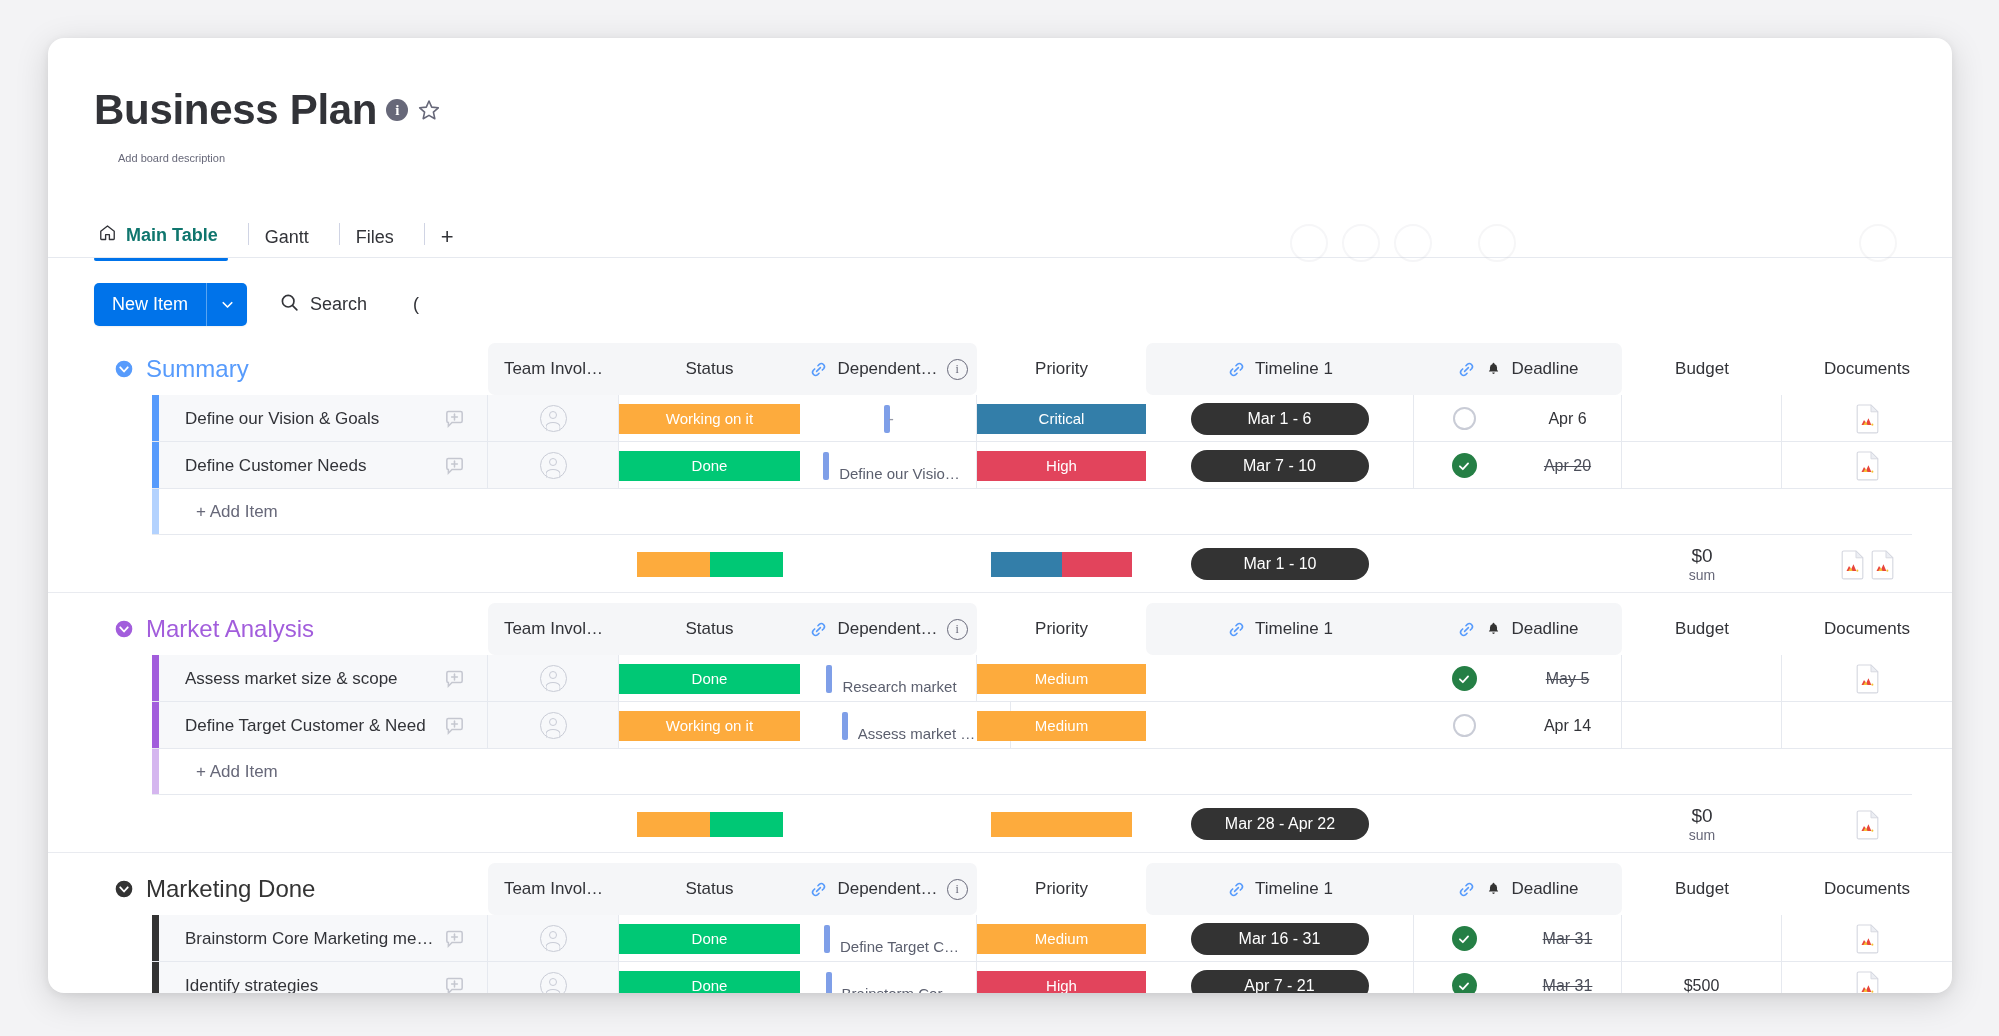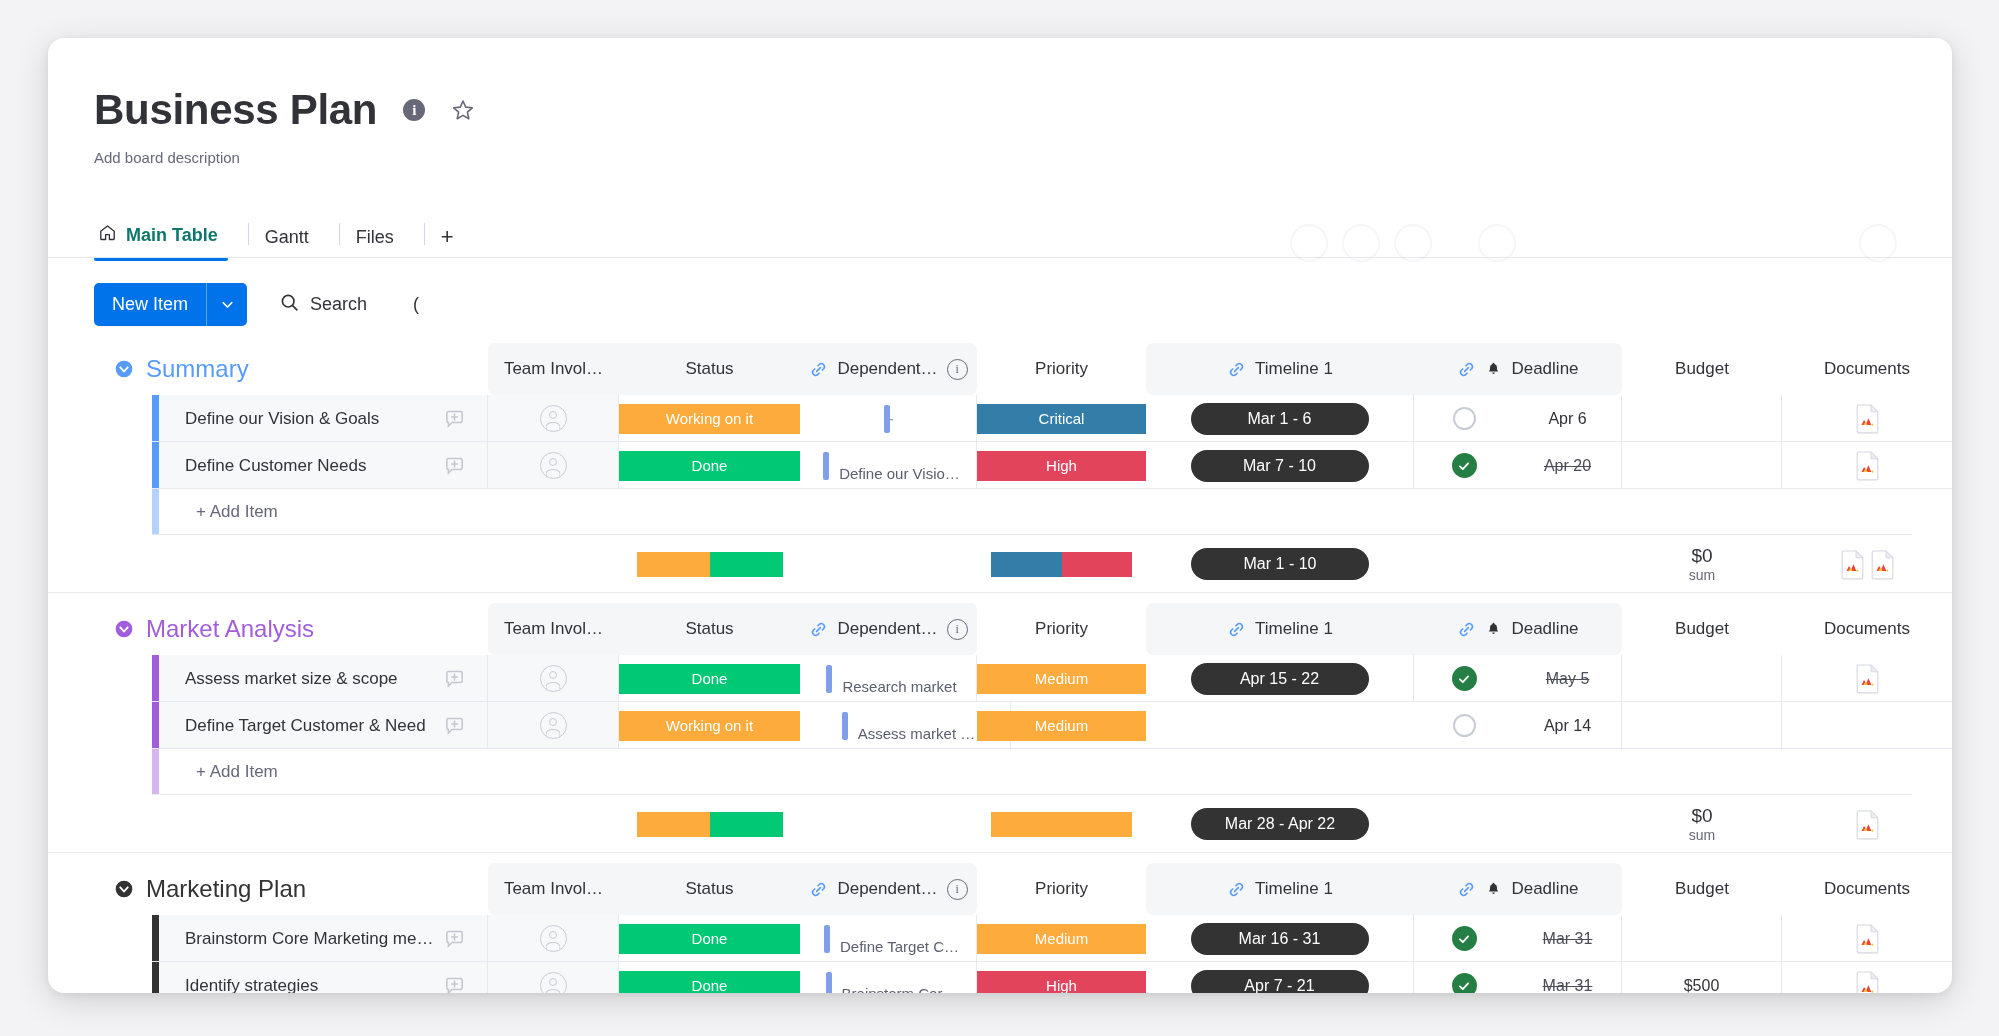--- a/index.html
+++ b/index.html
@@ -13,27 +13,27 @@
   .window{
     position:absolute;left:48px;top:38px;width:1904px;height:955px;
     background:#ffffff;border-radius:16px;
     box-shadow:0 8px 34px rgba(0,0,0,0.14), 0 2px 8px rgba(0,0,0,0.07);
     overflow:hidden;
   }
   .inner{position:absolute;left:0;top:0;width:1904px;height:955px;overflow:hidden;}
 
   
   .board-head{position:absolute;left:46px;top:48px;}
-  .title-row{display:flex;align-items:center;gap:26px;}
+  .title-row{display:flex;align-items:center;gap:9px;}
   .board-title{font-size:42px;font-weight:700;color:#323338;letter-spacing:-0.3px;line-height:48px;}
   .info-icon{width:22px;height:22px;border-radius:50%;background:#676879;color:#fff;
     font-size:15px;font-weight:700;display:flex;align-items:center;justify-content:center;
     font-family:"Liberation Serif", serif;}
   .star-icon{width:24px;height:24px;color:#676879;}
-  .board-desc{margin-top:14px;font-size:15px;color:#676879;line-height:20px;}
+  .board-desc{margin-top:14px;font-size:11px;color:#676879;line-height:20px;margin-left:24px;}
 
   
   .tabs{position:absolute;left:46px;top:175px;display:flex;align-items:flex-end;height:48px;}
   .tab{display:flex;align-items:center;gap:9px;padding:0 24px 14px 10px;font-size:18px;color:#323338;
     position:relative;}
   .tab.first{padding-left:4px;}
   .tab .tlabel{line-height:20px;}
   .tab.active .tlabel{font-weight:700;color:#0f766e;}
   .tab.active::after{content:"";position:absolute;left:0;right:14px;bottom:0;height:4px;background:#0073ea;border-radius:2px;}
   .tab-sep{width:1px;height:22px;background:#d0d4e4;margin:0 6px 16px 6px;}
@@ -480,23 +480,20 @@
               <div class="cell" style="position:absolute;left:571px;width:181px;border-right:none;padding:0;">
                 <span class="chip" style="background:#00c875;">Done</span>
               </div>
               <div class="cell dep-cell" style="position:absolute;left:752px;width:177px;">
                 <span class="dep-bar"></span>
                 <span class="dep-txt">Research market</span>
               </div>
               <div class="cell" style="position:absolute;left:929px;width:169px;border-right:none;padding:0;">
                 <span class="chip" style="background:#fdab3d;">Medium</span>
               </div>
-              <div class="cell" style="position:absolute;left:1098px;width:268px;">
-                <span class="pill">Apr 15 - 22</span>
-              </div>
               <div class="cell" style="position:absolute;left:1366px;width:208px;padding:0;">
                 <span class="dl">
                   <span class="dl-ic">
                     <span class="circ-done">
                       <svg viewBox="0 0 24 24" width="14" height="14" fill="none" stroke="#fff" stroke-width="3" stroke-linecap="round" stroke-linejoin="round">
                         <polyline points="5,12.5 10,17.5 19,7.5"></polyline>
                       </svg>
                     </span>
                   </span>
                   <span class="dl-txt strike">May 5</span>
@@ -591,21 +588,21 @@
               <div class="tline"></div>
             </div>
             <div class="grp-gap"></div>
           </div>
           <div class="grp">
             <div class="grp-title-row">
               <span class="grp-collapse"><svg viewBox="0 0 24 24" width="20" height="20">
                   <circle cx="12" cy="12" r="10" fill="#333333"></circle>
                   <polyline points="7.5,10 12,15 16.5,10" fill="none" stroke="#fff" stroke-width="2.2" stroke-linecap="round" stroke-linejoin="round"></polyline>
                 </svg></span>
-              <span class="grp-name" style="color:#333333;">Marketing Plan</span>
+              <span class="grp-name" style="color:#333333;">Marketing Done</span>
               <div class="ch first-rounded" style="position:absolute;left:440px;width:131px;background:#f5f6f8;">
                 <span>Team Invol…</span>
               </div>
               <div class="ch" style="position:absolute;left:571px;width:181px;background:#f5f6f8;">
                 <span>Status</span>
               </div>
               <div class="ch last-rounded" style="position:absolute;left:752px;width:177px;background:#f5f6f8;">
                 <span class="link-ic">
                   <svg viewBox="0 0 24 24" width="19" height="19" fill="none" stroke="#579bfc" stroke-width="2" stroke-linecap="round">
                     <path d="M9.6 14.4 14.4 9.6"></path>

